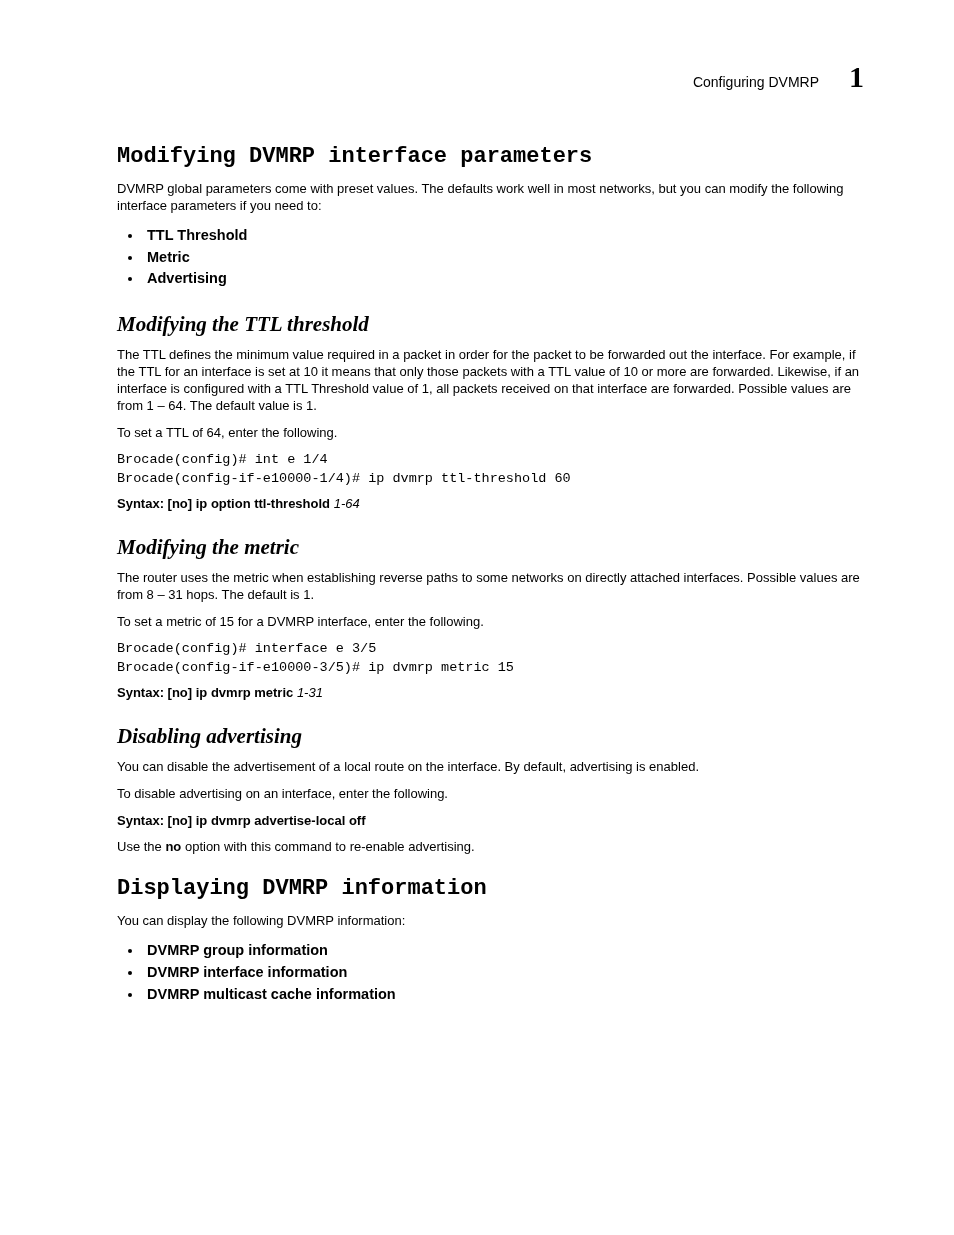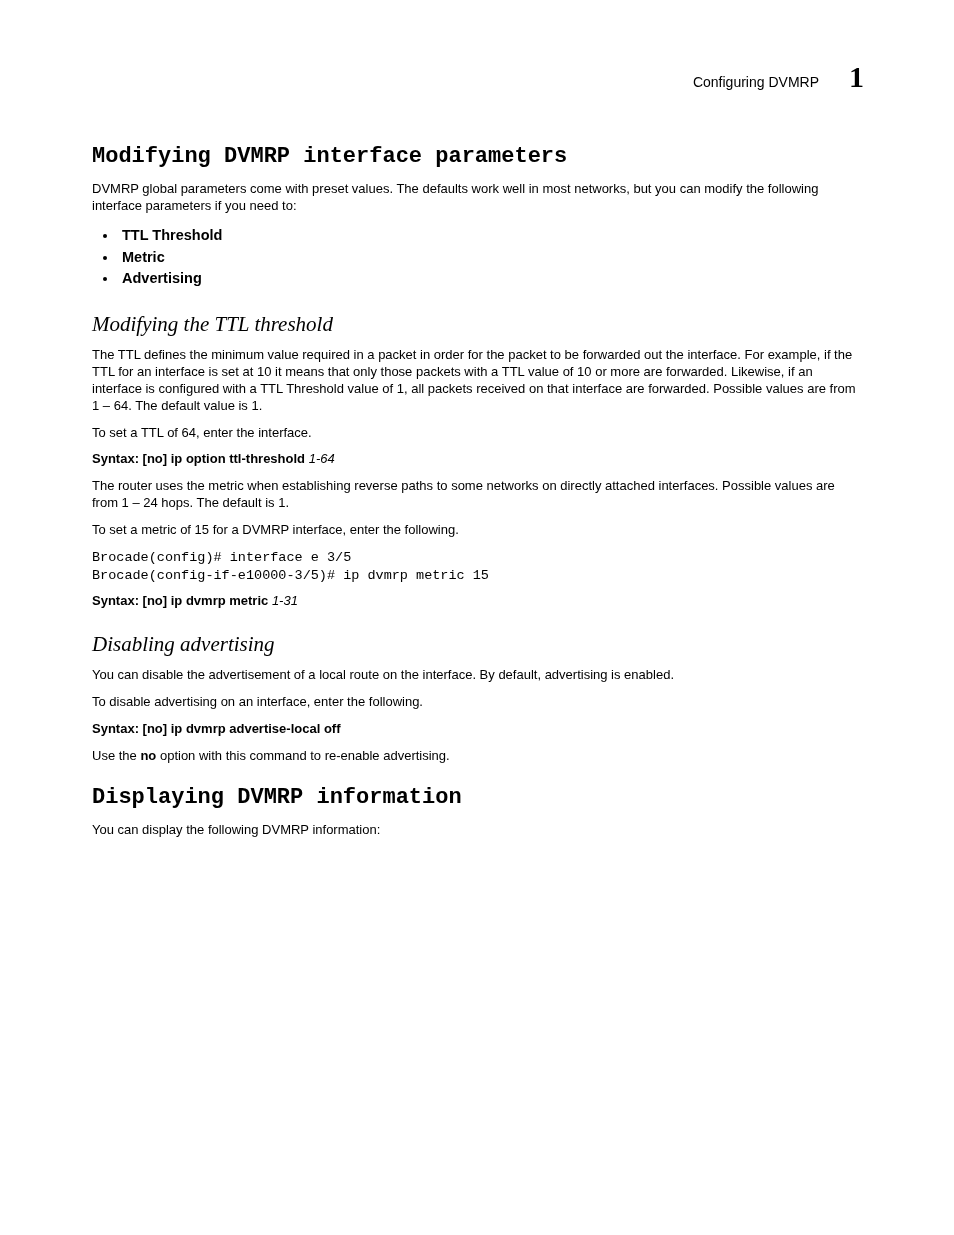--- a/index.html
+++ b/index.html
@@ -4,21 +4,21 @@
 <style>
   body {
     margin: 0;
     padding: 0;
     background: #fff;
     font-family: Arial, Helvetica, sans-serif;
     color: #000;
     width: 954px;
   }
   .page {
-    padding: 60px 90px 80px 92px;
+    padding: 60px 90px 80px 117px;
     box-sizing: border-box;
   }
   .running-head {
     display: flex;
     justify-content: flex-end;
     align-items: baseline;
     gap: 30px;
     margin-bottom: 50px;
   }
   .running-head .rh-text {
@@ -32,21 +32,21 @@
   h2.section {
     font-family: Liberation Mono, monospace;
     font-stretch: condensed;
     font-size: 22px;
     font-weight: bold;
     margin: 20px 0 12px 0;
   }
   h3.subsection {
     font-family: Georgia, "Times New Roman", serif;
     font-style: italic;
-    font-weight: normal;
+    font-weight: bold;
     font-size: 21px;
     margin: 22px 0 10px 0;
   }
   p {
     font-size: 13px;
     line-height: 1.3;
     margin: 8px 0 10px 0;
   }
   ul.bullets {
     margin: 6px 0 12px 0;
@@ -88,39 +88,47 @@
   <h2 class="section">Modifying DVMRP interface parameters</h2>
   <p>DVMRP global parameters come with preset values. The defaults work well in most networks, but you can modify the following interface parameters if you need to:</p>
   <ul class="bullets">
     <li>TTL Threshold</li>
     <li>Metric</li>
     <li>Advertising</li>
   </ul>
 
   <h3 class="subsection">Modifying the TTL threshold</h3>
   <p>The TTL defines the minimum value required in a packet in order for the packet to be forwarded out the interface. For example, if the TTL for an interface is set at 10 it means that only those packets with a TTL value of 10 or more are forwarded. Likewise, if an interface is configured with a TTL Threshold value of 1, all packets received on that interface are forwarded. Possible values are from 1 – 64. The default value is 1.</p>
-  <p>To set a TTL of 64, enter the interface.</p>
+  <p>To set a TTL of 64, enter the following.</p>
+  <pre class="cli">Brocade(config)# int e 1/4
+Brocade(config-if-e10000-1/4)# ip dvmrp ttl-threshold 60</pre>
   <p class="syntax">
     <span class="label">Syntax:</span><span class="label"> [no] ip option ttl-threshold </span><span class="arg">1-64</span>
   </p>
 
-  <p>The router uses the metric when establishing reverse paths to some networks on directly attached interfaces. Possible values are from 1 – 24 hops. The default is 1.</p>
+  <h3 class="subsection">Modifying the metric</h3>
+  <p>The router uses the metric when establishing reverse paths to some networks on directly attached interfaces. Possible values are from 8 – 31 hops. The default is 1.</p>
   <p>To set a metric of 15 for a DVMRP interface, enter the following.</p>
   <pre class="cli">Brocade(config)# interface e 3/5
 Brocade(config-if-e10000-3/5)# ip dvmrp metric 15</pre>
   <p class="syntax">
     <span class="label">Syntax:</span><span class="label"> [no] ip dvmrp metric </span><span class="arg">1-31</span>
   </p>
 
   <h3 class="subsection">Disabling advertising</h3>
   <p>You can disable the advertisement of a local route on the interface. By default, advertising is enabled.</p>
   <p>To disable advertising on an interface, enter the following.</p>
   <p class="syntax">
     <span class="label">Syntax:</span><span class="label"> [no] ip dvmrp advertise-local off</span>
   </p>
   <p>
     <span>Use the </span><span class="bold">no</span><span> option with this command to re-enable advertising.</span>
   </p>
 
   <h2 class="section">Displaying DVMRP information</h2>
   <p>You can display the following DVMRP information:</p>
+  <ul class="bullets">
+    <li>DVMRP group information</li>
+    <li>DVMRP interface information</li>
+    <li>DVMRP multicast cache information</li>
+  </ul>
 
 </div>
 
 </body></html>

